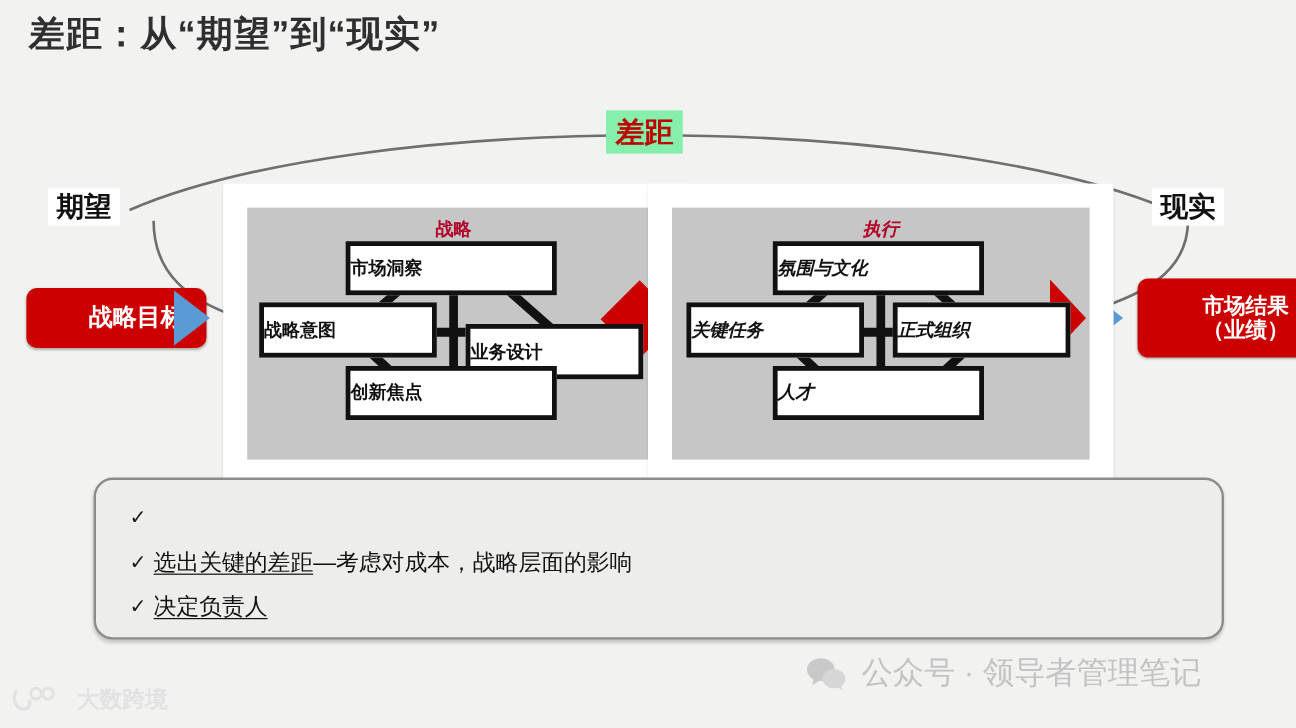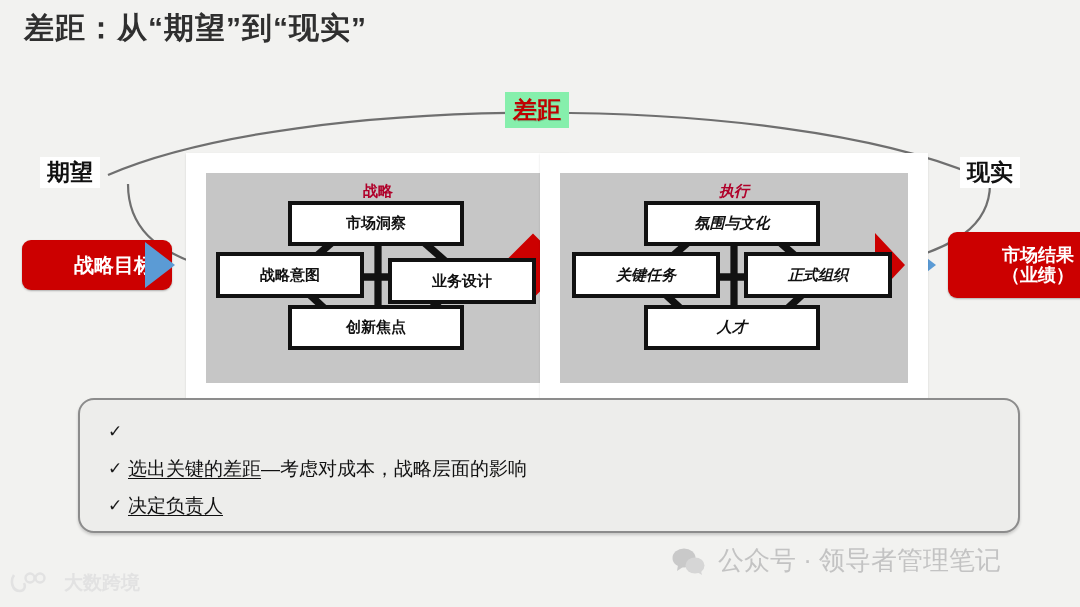--- a/index.html
+++ b/index.html
@@ -70,21 +70,21 @@
     width:100%;height:100%;background:#c6c6c6;position:relative;
   }
   .panel-title{
     position:absolute;left:0;right:0;top:9px;text-align:center;
     font-size:15px;font-weight:bold;color:#b0002a;
   }
 
   
   .node{
     position:absolute;background:#ffffff;border:4px solid #111111;
-    display:flex;align-items:center;justify-content:center;
+    display:flex;align-items:center;justify-content:flex-start;
     font-size:15px;font-weight:bold;color:#111;white-space:nowrap;
     z-index:3;
   }
   .connector{position:absolute;left:0;top:0;width:100%;height:100%;z-index:2;}
 
   
   .diamond{
     position:absolute;width:46px;height:46px;background:#cc0000;
     transform:rotate(45deg);
   }
@@ -172,21 +172,21 @@
           <line x1="246" y1="102" x2="204" y2="140"></line>
         </g>
       </svg>
 
       <div class="node" style="left:82px;top:28px;width:168px;height:37px;">
         <span>市场洞察</span>
       </div>
       <div class="node" style="left:10px;top:79px;width:140px;height:38px;">
         <span>战略意图</span>
       </div>
-      <div class="node" style="left:182px;top:85px;width:140px;height:38px;">
+      <div class="node" style="left:182px;top:97px;width:140px;height:38px;">
         <span>业务设计</span>
       </div>
       <div class="node" style="left:82px;top:132px;width:168px;height:37px;">
         <span>创新焦点</span>
       </div>
     </div>
   </div>
 
   <div class="diamond" id="diamond-mid"></div>
 

